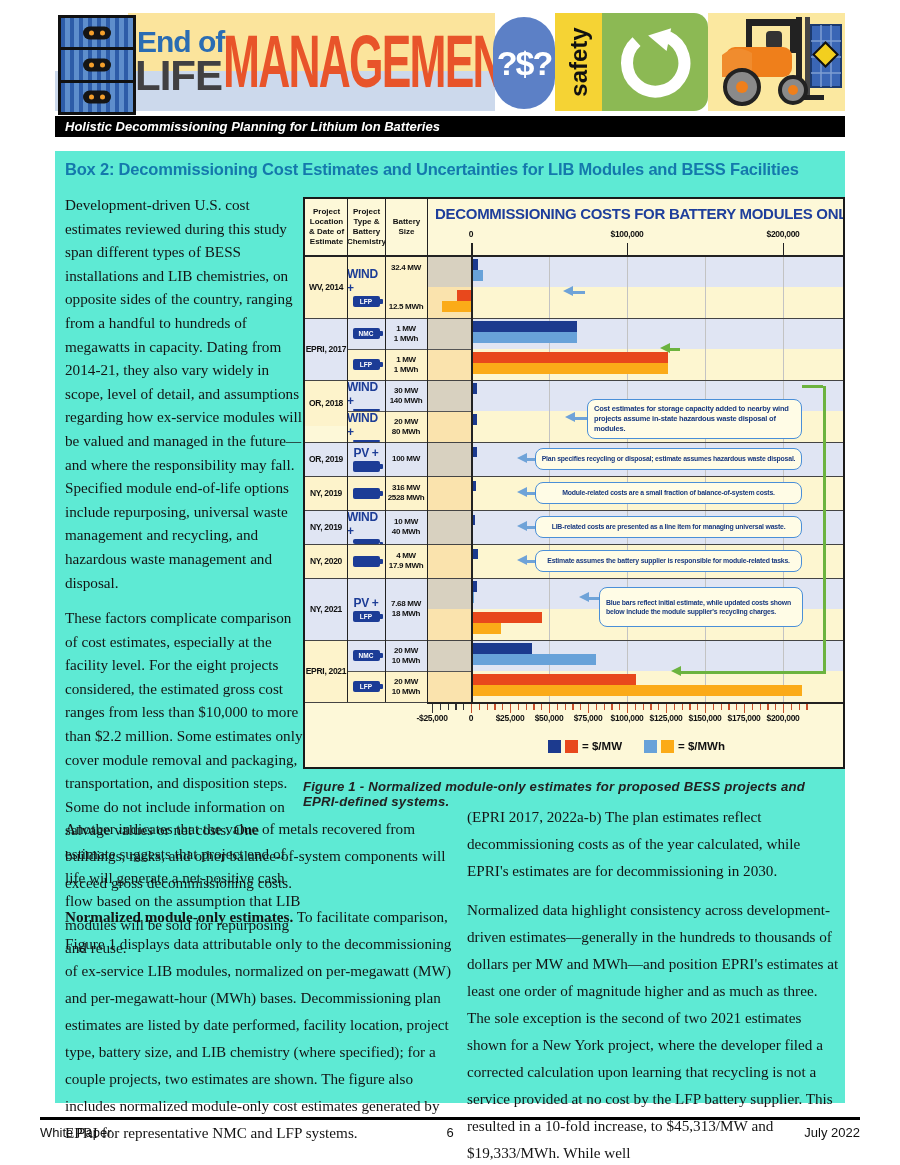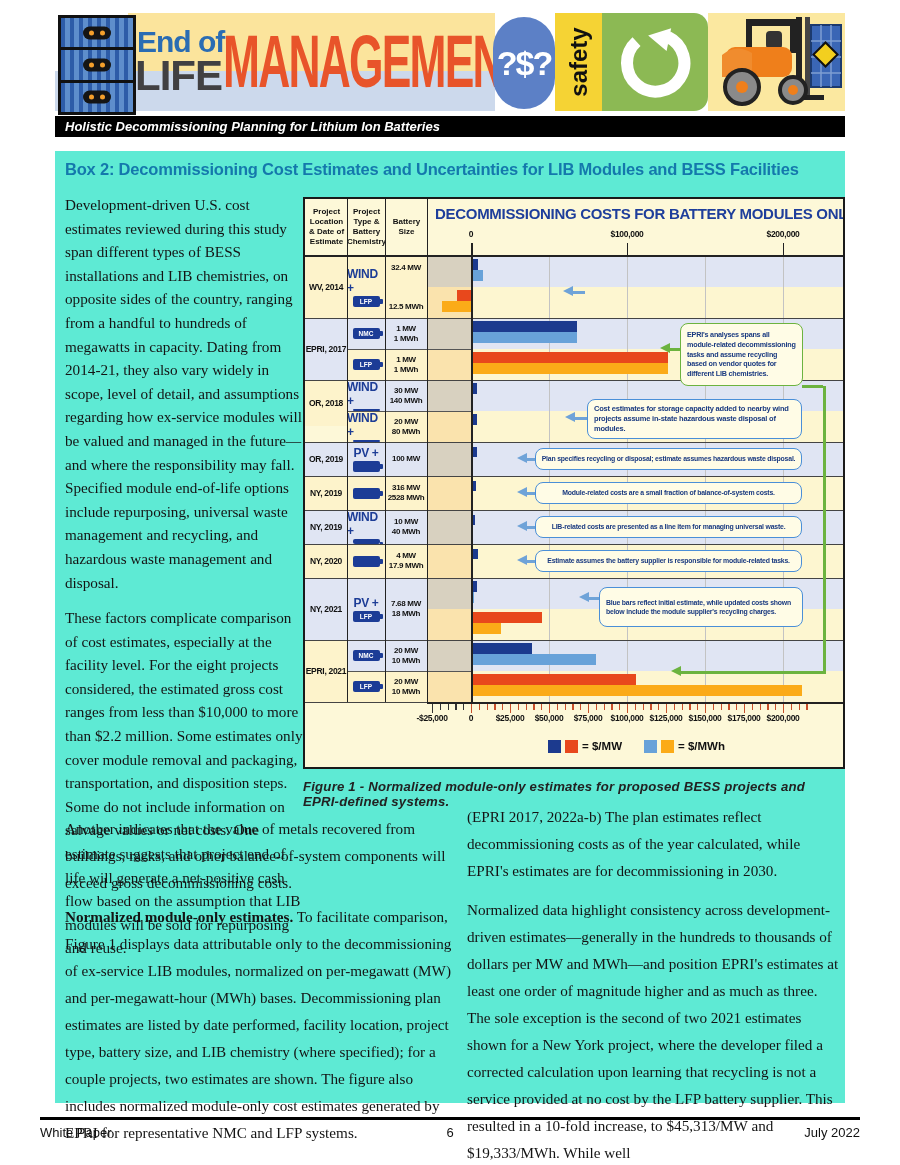--- a/index.html
+++ b/index.html
@@ -419,21 +419,20 @@
             <span>= $/MW</span>
           </div>
           <div class="leg-item">
             <div class="leg-sq" style="background: rgb(104, 162, 217);"></div>
             <div class="leg-sq" style="background: rgb(251, 171, 24);"></div>
             <span>= $/MWh</span>
           </div>
         </div>
         <div class="arr-tail" style="left: 268px; top: 92px; width: 12px; height: 2.5px; background: rgb(111, 163, 216);"></div>
         <div class="arr-head" style="left: 258px; top: 87px; border-right: 10px solid rgb(111, 163, 216);"></div>
-        <div class="callout green" style="left: 375px; top: 124px; width: 123px; height: 63px; font-size: 7.2px;">EPRI's analyses spans all module-related decommissioning tasks and assume recycling based on vendor quotes for different LIB chemistries.</div>
         <div class="arr-tail" style="left: 365px; top: 149px; width: 10px; height: 2.5px; background: rgb(108, 179, 63);"></div>
         <div class="arr-head" style="left: 355px; top: 144px; border-right: 10px solid rgb(108, 179, 63);"></div>
         <div class="callout blue" style="left: 282px; top: 200px; width: 215px; height: 40px; font-size: 7.5px;">Cost estimates for storage capacity added to nearby wind projects assume in-state hazardous waste disposal of modules.</div>
         <div class="arr-tail" style="left: 270px; top: 218px; width: 12px; height: 2.5px; background: rgb(111, 163, 216);"></div>
         <div class="arr-head" style="left: 260px; top: 213px; border-right: 10px solid rgb(111, 163, 216);"></div>
         <div class="callout blue" style="left: 230px; top: 249px; width: 267px; height: 22px; font-size: 6.9px; white-space: nowrap; justify-content: center;">Plan specifies recycling or disposal; estimate assumes hazardous waste disposal.</div>
         <div class="arr-tail" style="left: 222px; top: 259px; width: 8px; height: 2.5px; background: rgb(111, 163, 216);"></div>
         <div class="arr-head" style="left: 212px; top: 254px; border-right: 10px solid rgb(111, 163, 216);"></div>
         <div class="callout blue" style="left: 230px; top: 283px; width: 267px; height: 22px; font-size: 6.9px; white-space: nowrap; justify-content: center;">Module-related costs are a small fraction of balance-of-system costs.</div>
         <div class="arr-tail" style="left: 222px; top: 293px; width: 8px; height: 2.5px; background: rgb(111, 163, 216);"></div>

